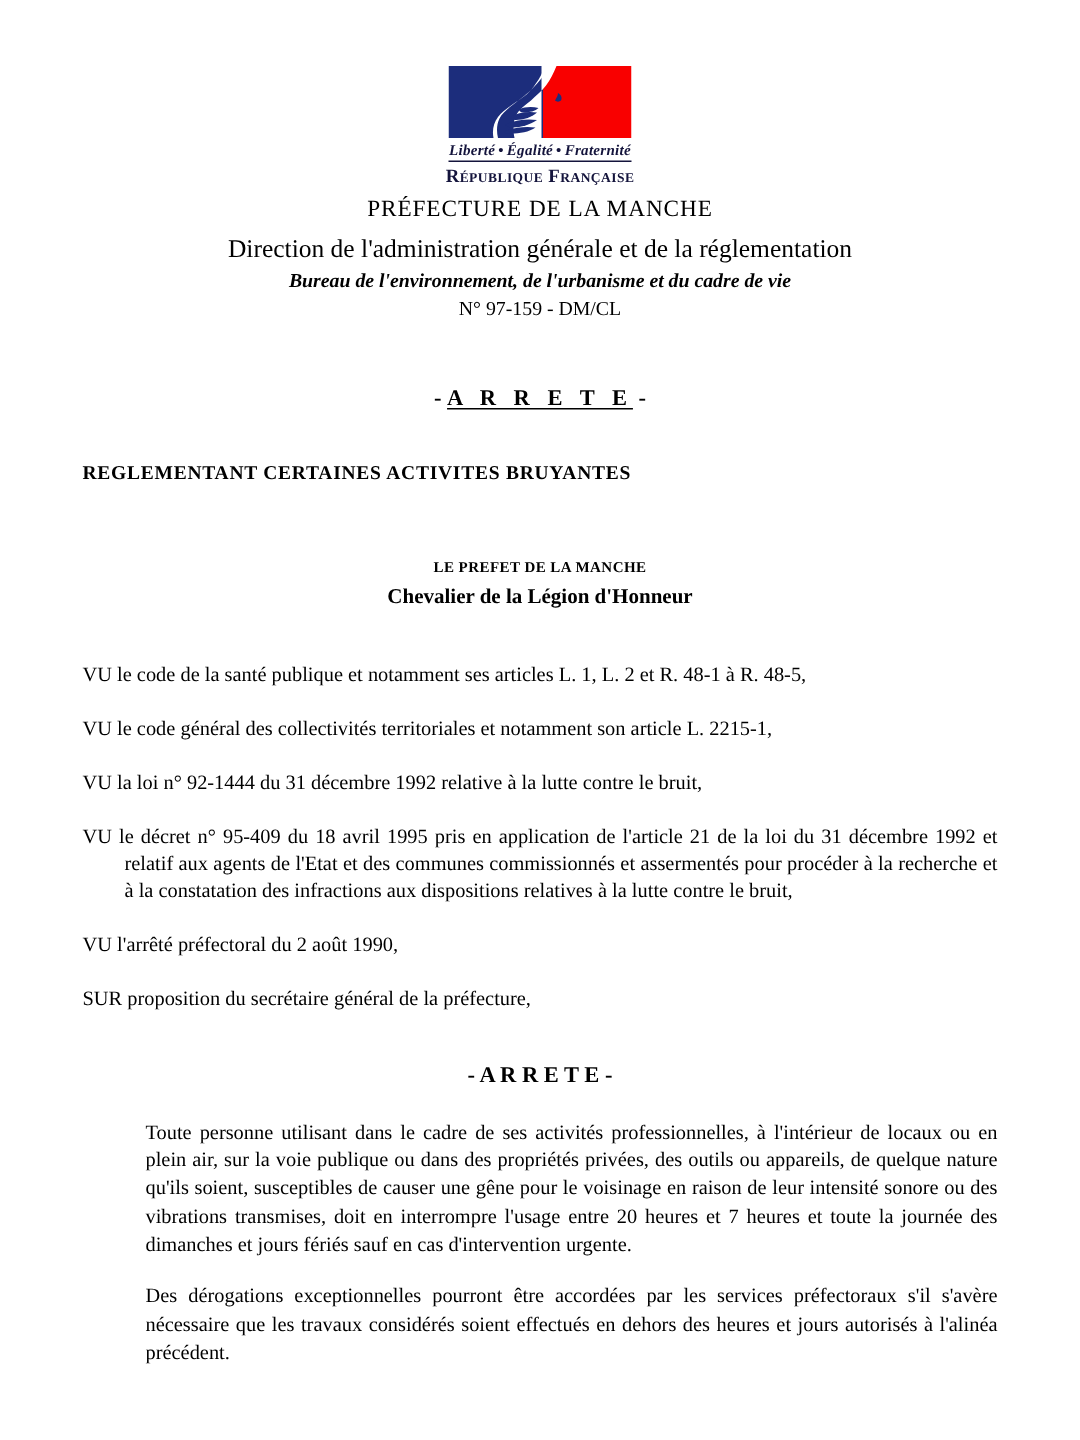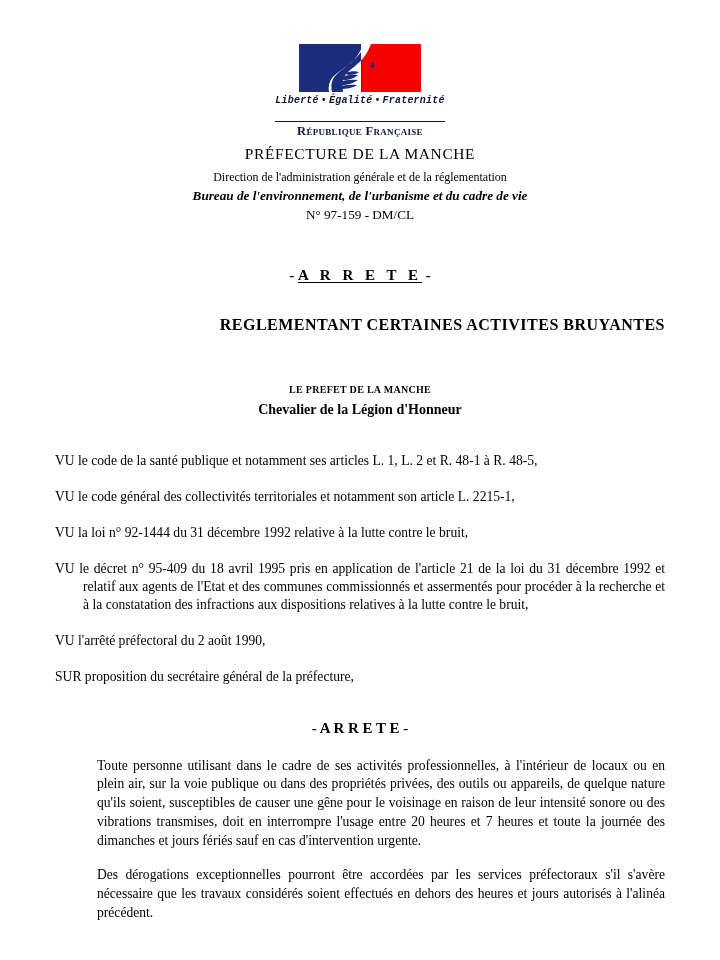--- a/index.html
+++ b/index.html
@@ -50,28 +50,28 @@
   }
   .flag-marianne {
     position: absolute;
     left: 0;
     top: 0;
     width: 122px;
     height: 48px;
   }
   .motto {
     margin-top: 3px;
-    font-family: Liberation Mono, monospace;
+    font-family: Liberation Serif, serif;
     font-style: italic;
     font-weight: bold;
     font-size: 10px;
     letter-spacing: 0.2px;
     color: #14143c;
     border-bottom: 1.2px solid #14143c;
-    padding-bottom: 15px;
+    padding-bottom: 1px;
     white-space: nowrap;
   }
   .motto .sep {
     font-style: normal;
     padding: 0 2px;
   }
   .republique {
     margin-top: 2px;
     font-family: "Liberation Serif", "DejaVu Serif", serif;
     font-weight: bold;
@@ -85,21 +85,21 @@
   
   .header {
     text-align: center;
     margin-top: 6px;
   }
   .prefecture {
     font-size: 15.5px;
     letter-spacing: 0.6px;
   }
   .direction {
-    font-size: 12px;
+    font-size: 17px;
     margin-top: 7px;
   }
   .bureau {
     font-size: 13.2px;
     font-weight: bold;
     font-style: italic;
     margin-top: 3px;
   }
   .refnum {
     font-size: 13.2px;
@@ -112,23 +112,23 @@
     font-weight: bold;
     font-size: 15px;
     margin-top: 44px;
   }
   .arrete-title .word {
     letter-spacing: 4px;
     text-decoration: underline;
     text-underline-offset: 2px;
   }
   .reglementant {
-    text-align: right;
-    font-weight: bold;
-    font-size: 16px;
+    text-align: left;
+    font-weight: bold;
+    font-size: 13px;
     letter-spacing: 0.5px;
     margin-top: 32px;
   }
   .prefet-block {
     text-align: center;
     margin-top: 50px;
   }
   .prefet {
     font-weight: bold;
     font-size: 10px;

